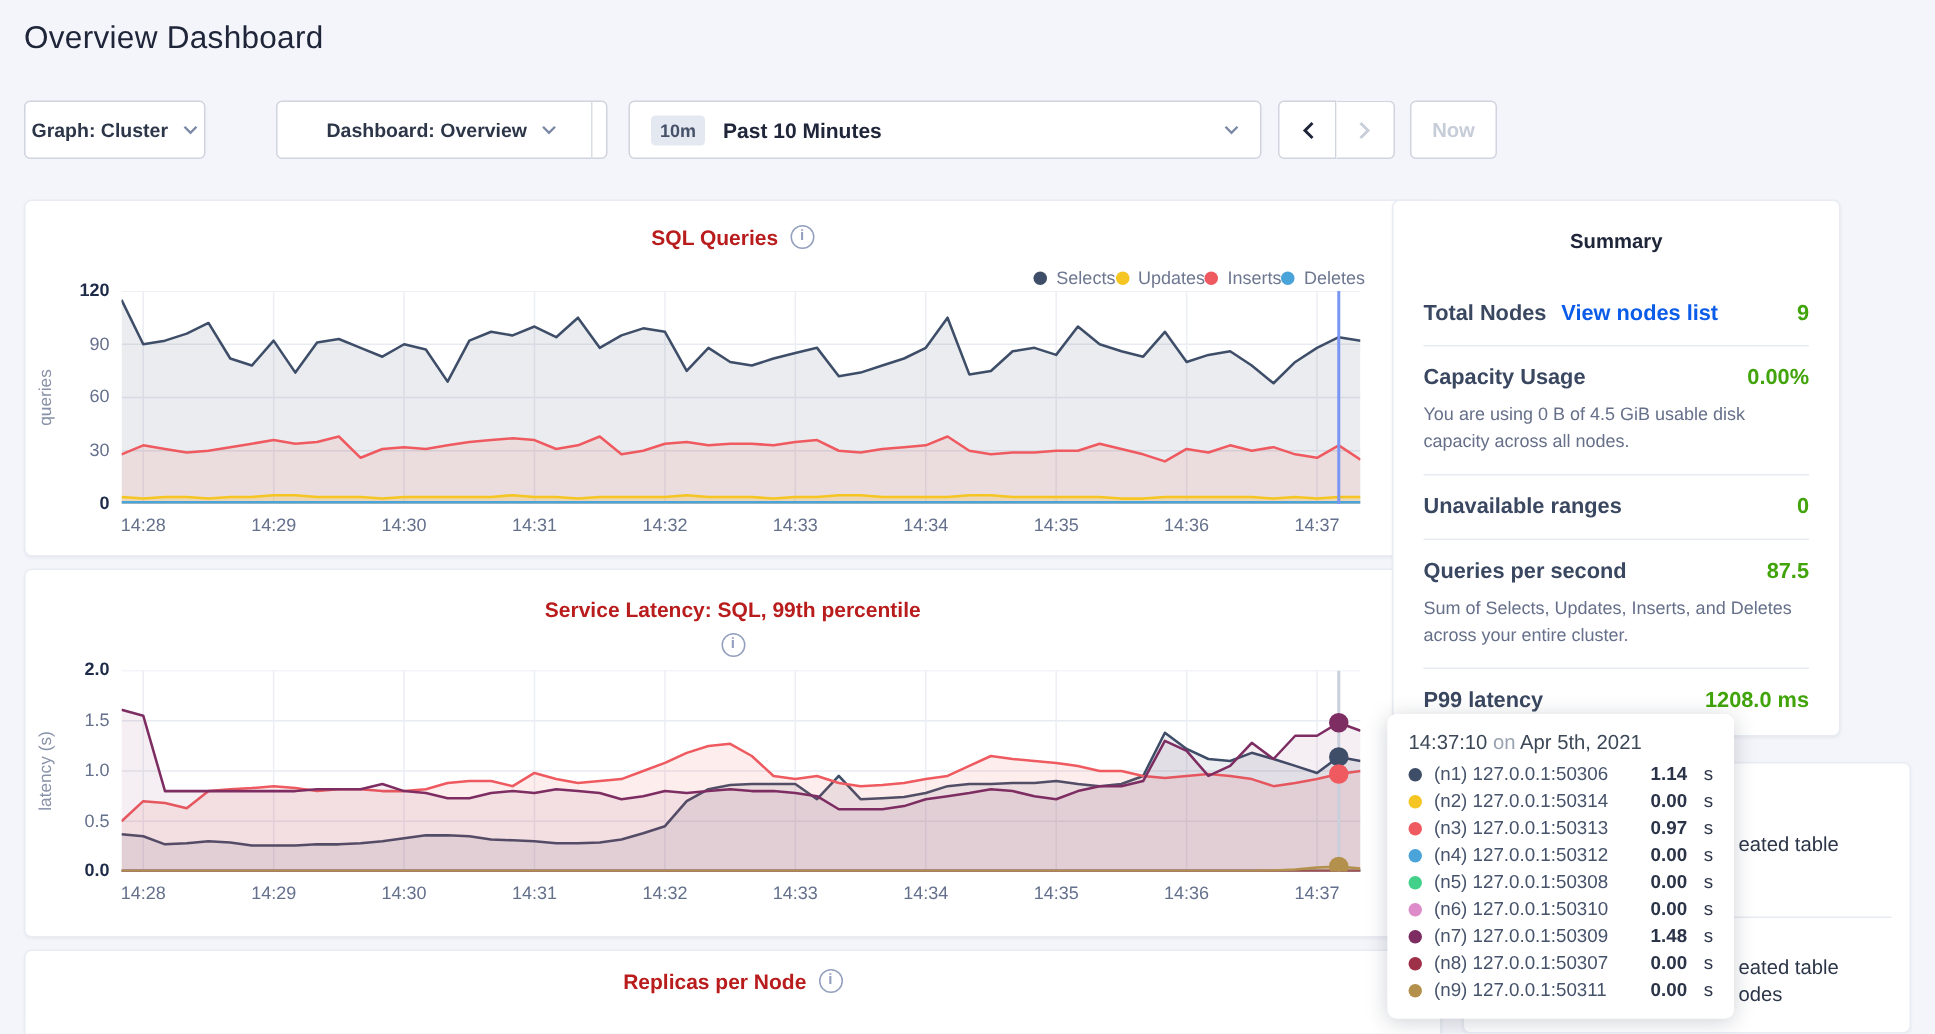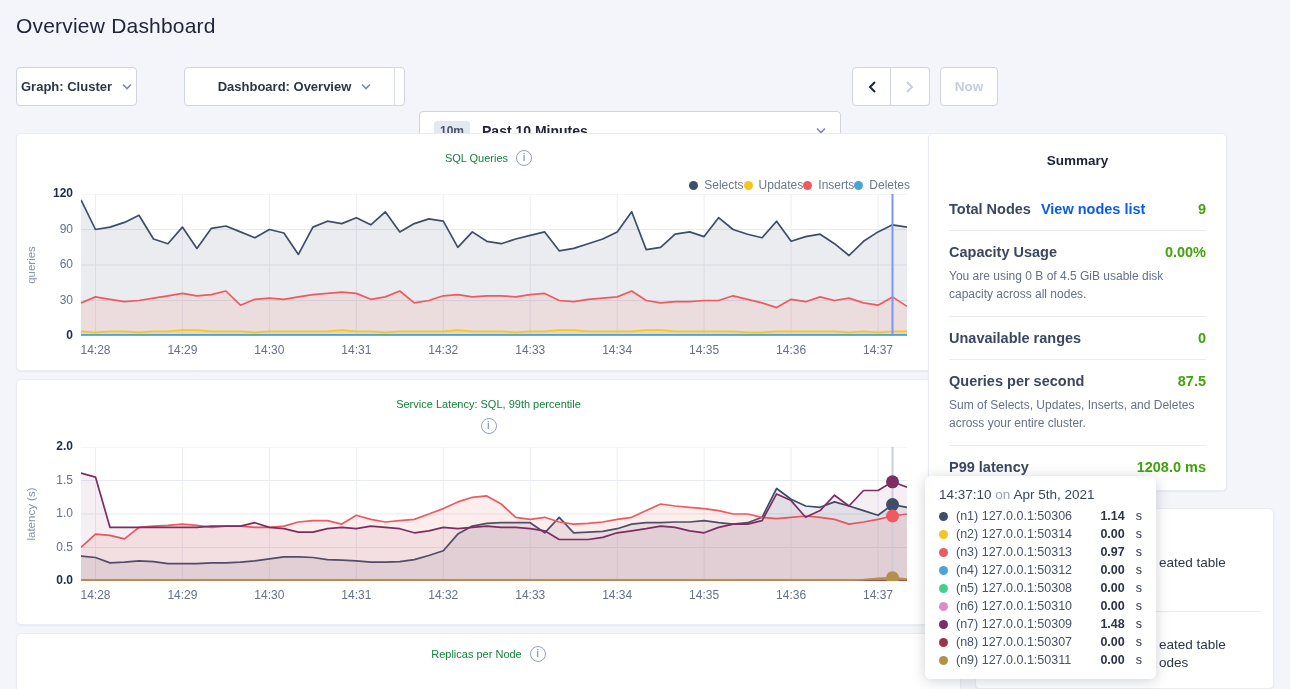--- a/index.html
+++ b/index.html
@@ -9,39 +9,39 @@
 
   .page-title { position:absolute; left:16px; top:14px; font-size:21px; font-weight:500; color:#20263a; letter-spacing:.2px; }
 
   
   .toolbar { position:absolute; left:0; top:67px; width:1290px; height:39px; }
   .btn { background:#fff; border:1px solid #cfd4de; border-radius:4px; height:39px; display:inline-flex; align-items:center; cursor:pointer; font-family:inherit; }
   .dd { position:absolute; justify-content:center; gap:10px; font-size:13px; font-weight:700; color:#2c3648; }
   #dd-graph { left:16px; width:121px; }
   #dd-dash { left:184px; width:221px; }
   .vdivider { position:absolute; left:394px; top:0; width:1px; height:39px; background:#d9dde5; }
-  .time-picker { position:absolute; left:419px; width:422px; padding:0 14px; gap:12px;margin-top:44px; }
+  .time-picker { position:absolute; left:419px; width:422px; padding:0 14px; gap:12px; }
   .time-badge { background:#e4e8f0; color:#47526a; font-size:12px; font-weight:700; padding:3px 6px; border-radius:3px; }
   .time-label { font-size:14px; font-weight:700; color:#20263a; flex:1; text-align:left; }
   .arrow-group { position:absolute; left:852px; display:flex; }
   .arrow-btn { width:39px; justify-content:center; }
   .arrow-btn.prev { border-radius:4px 0 0 4px; }
   .arrow-btn.next { border-radius:0 4px 4px 0; border-left:none; }
   #btn-now { position:absolute; left:940px; width:58px; justify-content:center; font-size:13.5px; font-weight:700; color:#c6ccd8; }
 
   
   .panel { position:absolute; background:#fff; border:1px solid #e9ecf3; border-radius:5px; box-shadow:0 1px 2px rgba(46,53,72,.06); }
   #panel-sql { left:16px; top:133px; width:945px; height:238px; }
   #panel-lat { left:16px; top:379px; width:945px; height:246px; }
   #panel-rep { left:16px; top:633px; width:945px; height:70px; }
   #panel-summary { left:928px; top:133px; width:299px; height:358px; }
   #panel-events { left:975px; top:508px; width:299px; height:181px; }
 
   .chart-title-row { position:absolute; left:0; right:0; display:flex; justify-content:center; align-items:center; gap:8px; }
-  .chart-title { font-size:11px; font-weight:400; color:#15803d; }
+  .chart-title { font-size:14px; font-weight:700; color:#b91c1c; }
   .info-icon { width:16px; height:16px; border:1.4px solid #93a0bd; border-radius:50%; color:#93a0bd; font-size:10px; font-weight:700; line-height:13px; text-align:center; display:inline-block; cursor:pointer; }
 
   .legend { position:absolute; top:44px; right:50px; display:flex; }
   .legend-item { display:flex; align-items:center; gap:6px; cursor:pointer; }
   .legend-dot { width:9px; height:9px; border-radius:50%; }
   .legend-label { font-size:12px; color:#6e7790; }
 
   .plot { position:absolute; cursor:crosshair; }
   .ytick { position:absolute; width:56px; text-align:right; font-size:12px; color:#64708c; }
   .ytick.bold { font-weight:700; color:#1e2c49; }

